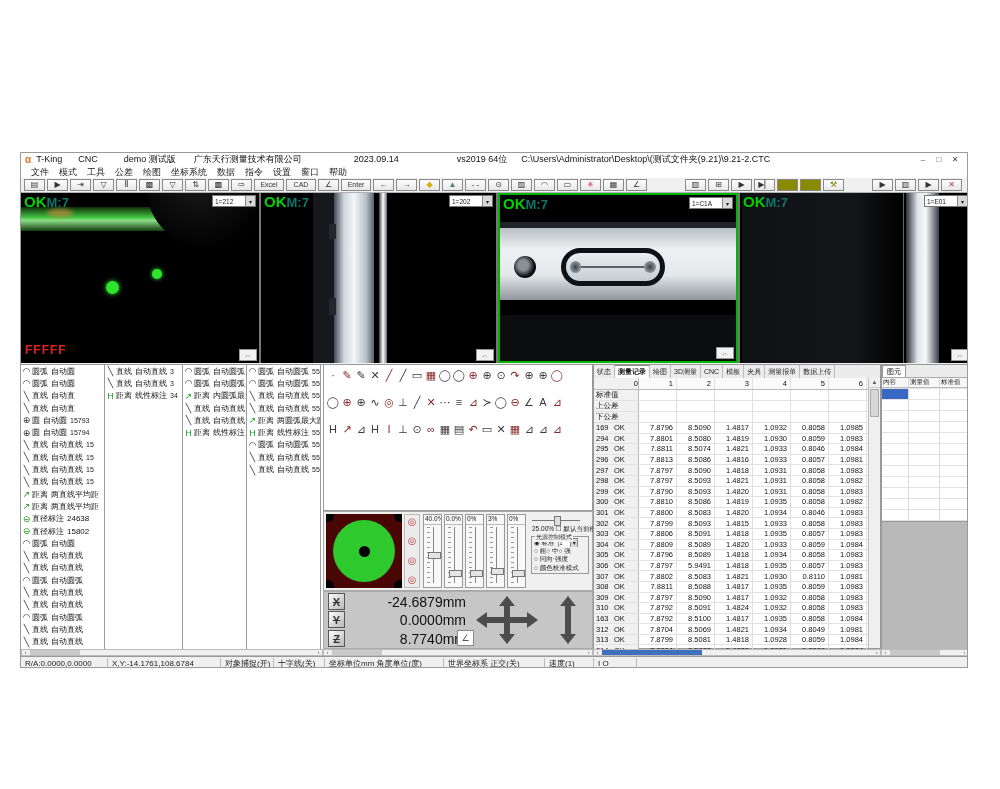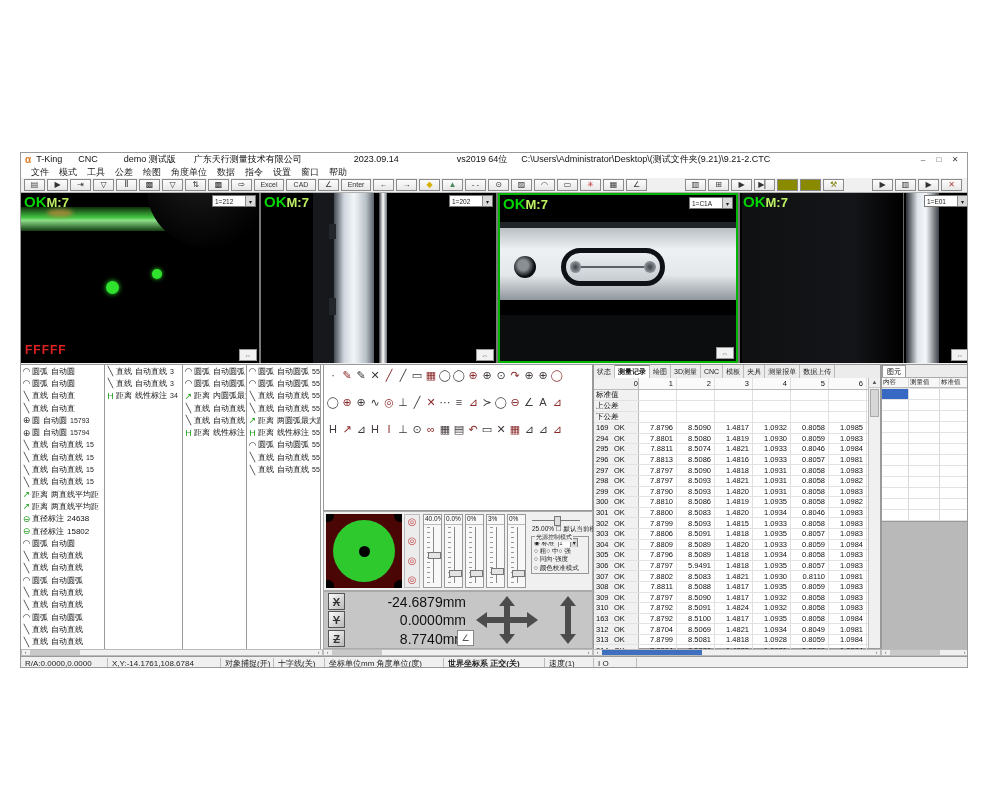--- a/index.html
+++ b/index.html
@@ -18,21 +18,21 @@
   .toolbar{position:absolute;left:0;top:25px;right:0;height:15px;background:#f0f0f0;border-bottom:1px solid #b0b0b0;display:flex;align-items:center;padding:0 3px;box-sizing:border-box;}
   .tbtn{height:12px;min-width:21px;box-sizing:border-box;border:1px solid #8a8a8a;background:linear-gradient(#fcfcfc,#e8e8e8);font-size:8px;line-height:10px;color:#333;display:flex;align-items:center;justify-content:center;margin-right:2px;padding:0 2px;}
   .tbtn.wide{min-width:30px;font-size:7px;}
   .tbtn.olive{background:#8a8a00;color:#8a8a00;}
   .tbsep{width:6px;}
   
   .cams{position:absolute;left:0;top:40px;right:0;height:170px;background:#777;display:flex;gap:2px;}
   .cam{position:relative;background:#000;overflow:hidden;box-sizing:border-box;}
   .cam.sel{border:2px solid #00b400;}
   .camstatus{position:absolute;left:3px;top:1px;font-weight:bold;font-size:15px;line-height:15px;z-index:5;}
-  .ok{color:#00d400;} .mode{color:#bef264;font-size:13px;}
+  .ok{color:#00d400;} .mode{color:#0f766e;font-size:13px;}
   .camdrop{position:absolute;right:3px;top:2px;width:42px;height:10px;background:#fff;border:1px solid #777;font-size:6.5px;color:#222;display:flex;align-items:center;z-index:6;}
   .camdrop .txt{flex:1;padding-left:2px;}
   .camdrop .arr{width:9px;height:100%;background:#d8d8d8;border-left:1px solid #888;font-size:6px;display:flex;align-items:center;justify-content:center;}
   .camnote{position:absolute;left:4px;bottom:6px;color:#e02020;font-weight:bold;font-size:12px;letter-spacing:1px;z-index:5;}
   .camresize{position:absolute;right:2px;bottom:2px;width:16px;height:10px;background:#f2f2f2;border:1px solid #999;font-size:7px;color:#555;display:flex;align-items:center;justify-content:center;z-index:6;}
   
   .v{position:absolute;}
   .c1-band{left:0;right:0;top:14px;height:24px;background:linear-gradient(180deg,#0d2e0a,#46c944 45%,#8fe08a 55%,#123c10);}
   .c1-blob{left:26px;top:16px;width:26px;height:8px;border-radius:50%;background:#b98a3c;filter:blur(2px);opacity:.8;}
   .c1-sphere{right:-18px;top:-62px;width:130px;height:118px;border-radius:50%;background:radial-gradient(circle at 40% 40%,#1a1a1a,#000 70%);}
@@ -156,21 +156,21 @@
         <span class="winbtn">✕</span>
       </span>
   </div>
 
   <div class="menubar" id="menubar">
       <span class="menuitem">文件</span>
       <span class="menuitem">模式</span>
       <span class="menuitem">工具</span>
       <span class="menuitem">公差</span>
       <span class="menuitem">绘图</span>
-      <span class="menuitem">角度单位</span>
+      <span class="menuitem">坐标系统</span>
       <span class="menuitem">数据</span>
       <span class="menuitem">指令</span>
       <span class="menuitem">设置</span>
       <span class="menuitem">窗口</span>
       <span class="menuitem">帮助</span>
     </div>
 
   <div class="toolbar" id="toolbar">
       <span class="tbtn">▤</span>
       <span class="tbtn">▶</span>
@@ -1109,18 +1109,18 @@
         <span class="sarr">›</span>
       </div>
     </div>
 
   <div class="statusbar" id="statusbar">
       <span class="sseg2" style="width: 78px;">R/A:0.0000,0.0000</span>
       <span class="sseg2" style="width: 104px;">X,Y:-14.1761,108.6784</span>
       <span class="sseg2" style="width: 44px;">对象捕捉(开)</span>
       <span class="sseg2" style="width: 42px;">十字线(关)</span>
       <span class="sseg2" style="width: 110px;">坐标单位mm 角度单位(度)</span>
-      <span class="sseg2" style="width: 92px; font-weight: bold;">世界坐标系 正交(关)</span>
+      <span class="sseg2" style="width: 92px;">世界坐标系 正交(关)</span>
       <span class="sseg2" style="width: 40px; text-align: right;">速度(1)</span>
       <span class="sseg2" style="width: 34px;">I O</span>
     </div>
 
 </div>
 
 </body></html>

